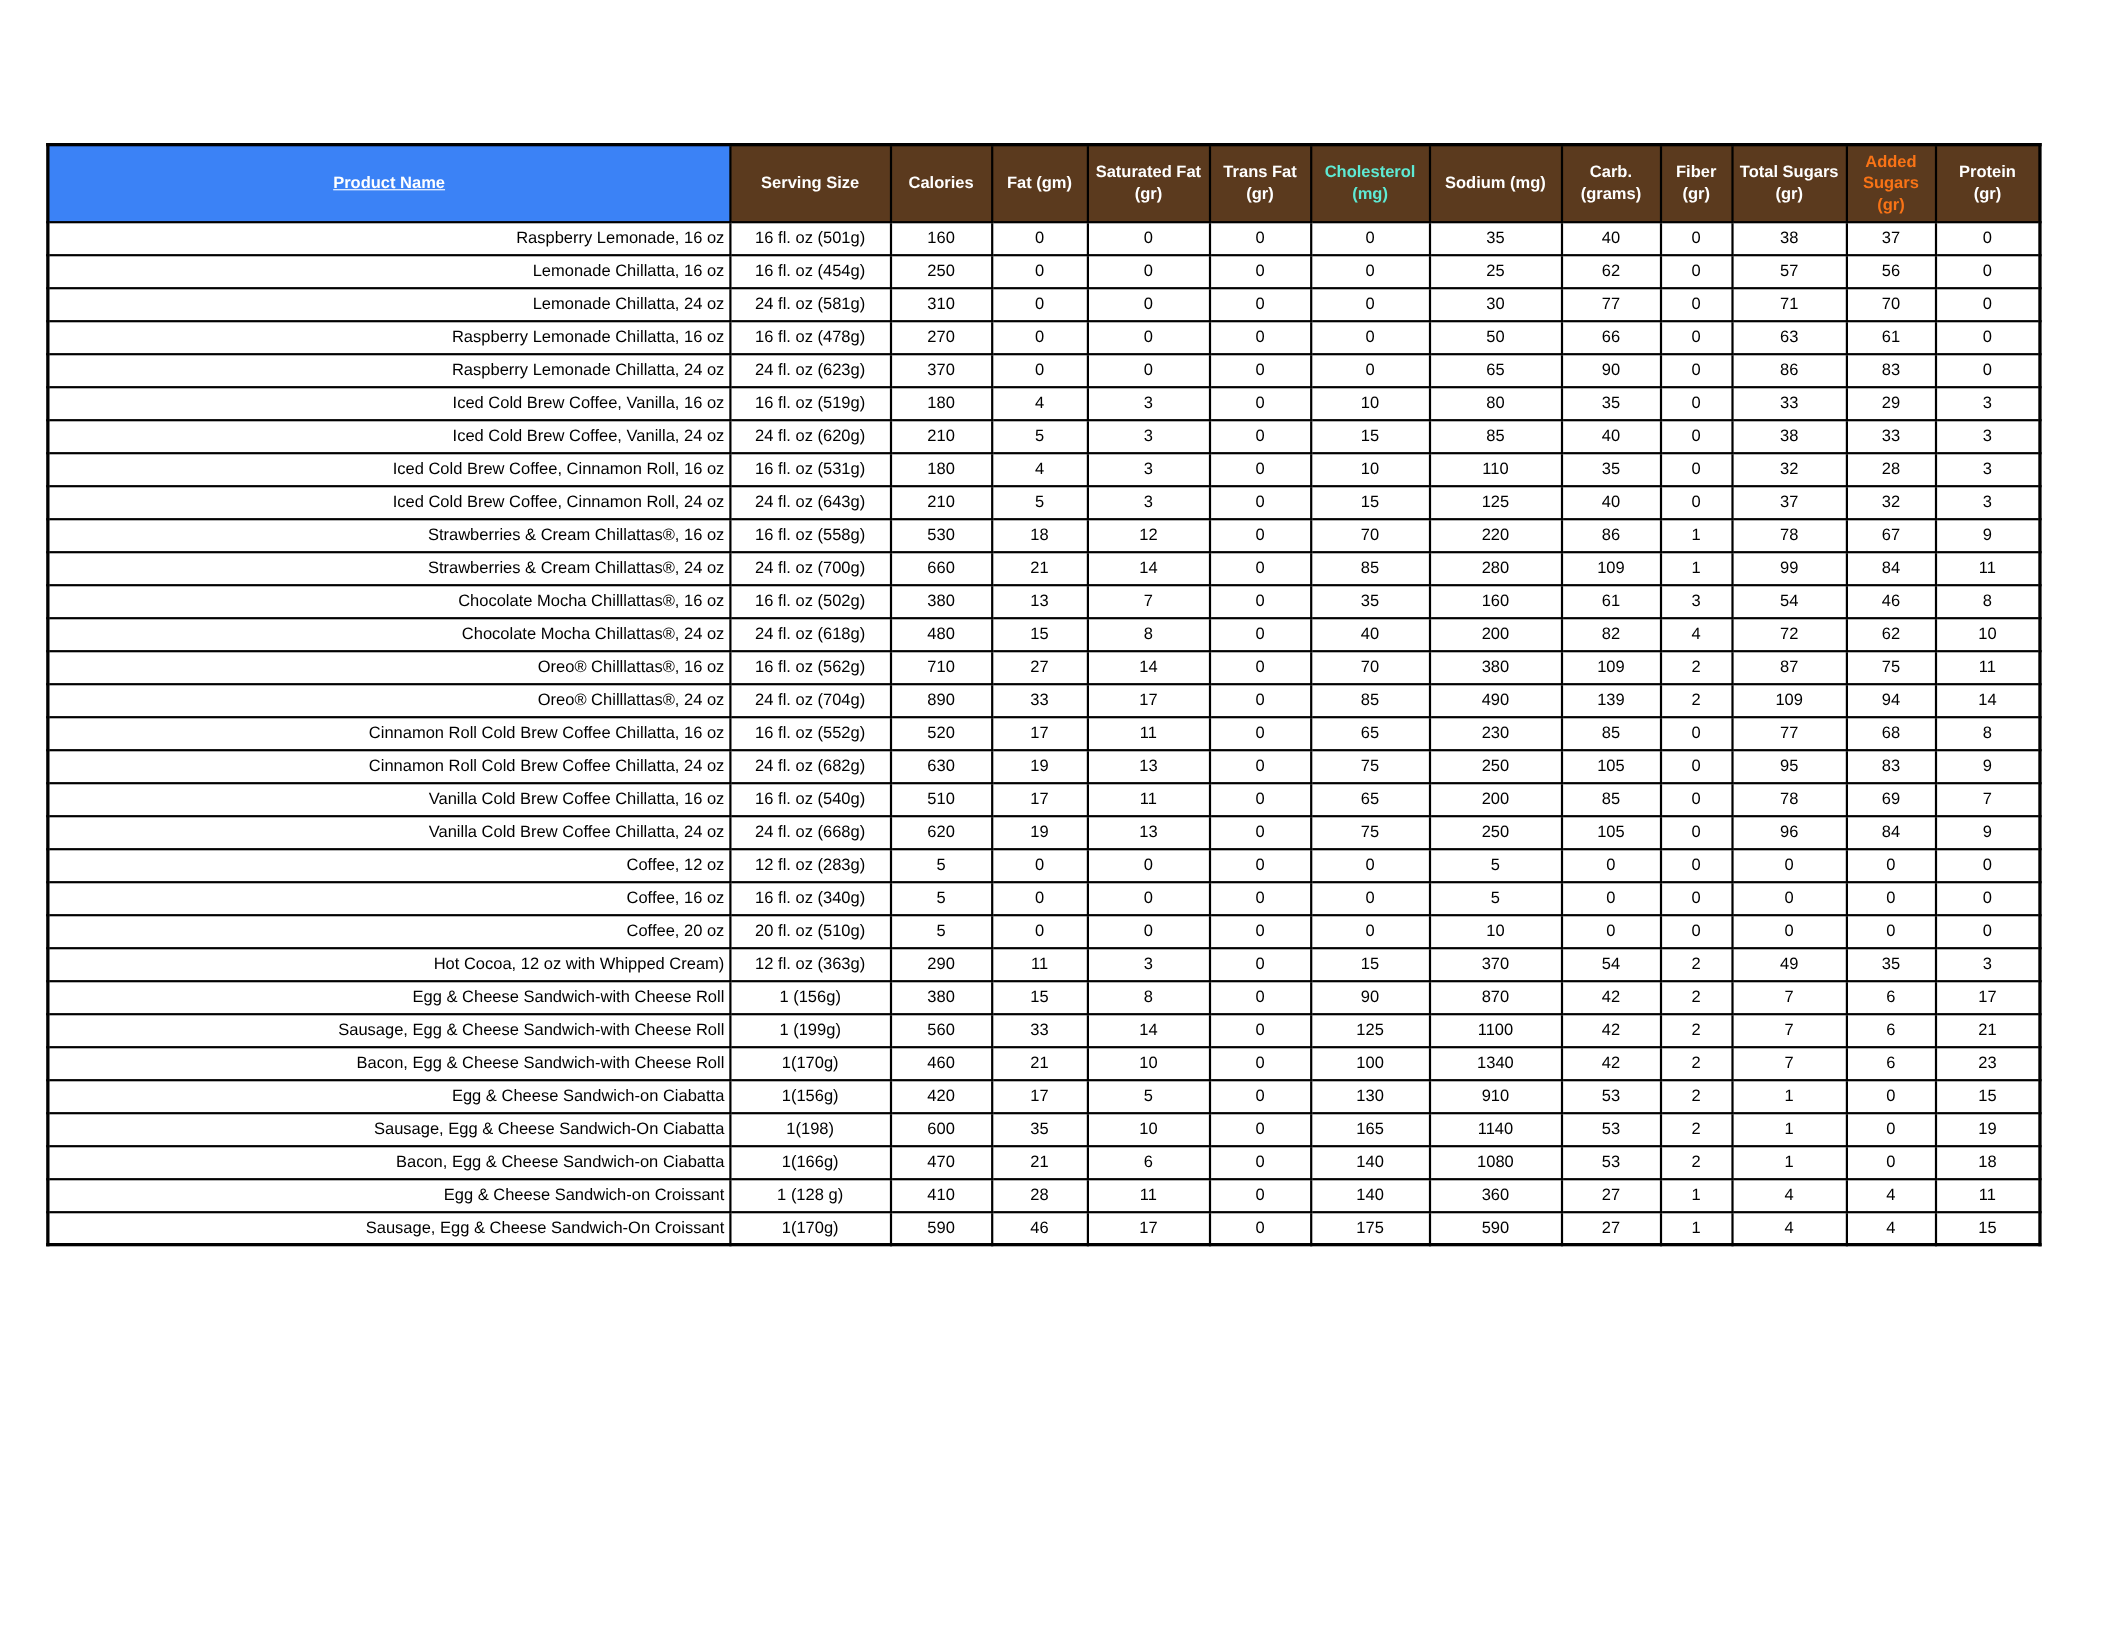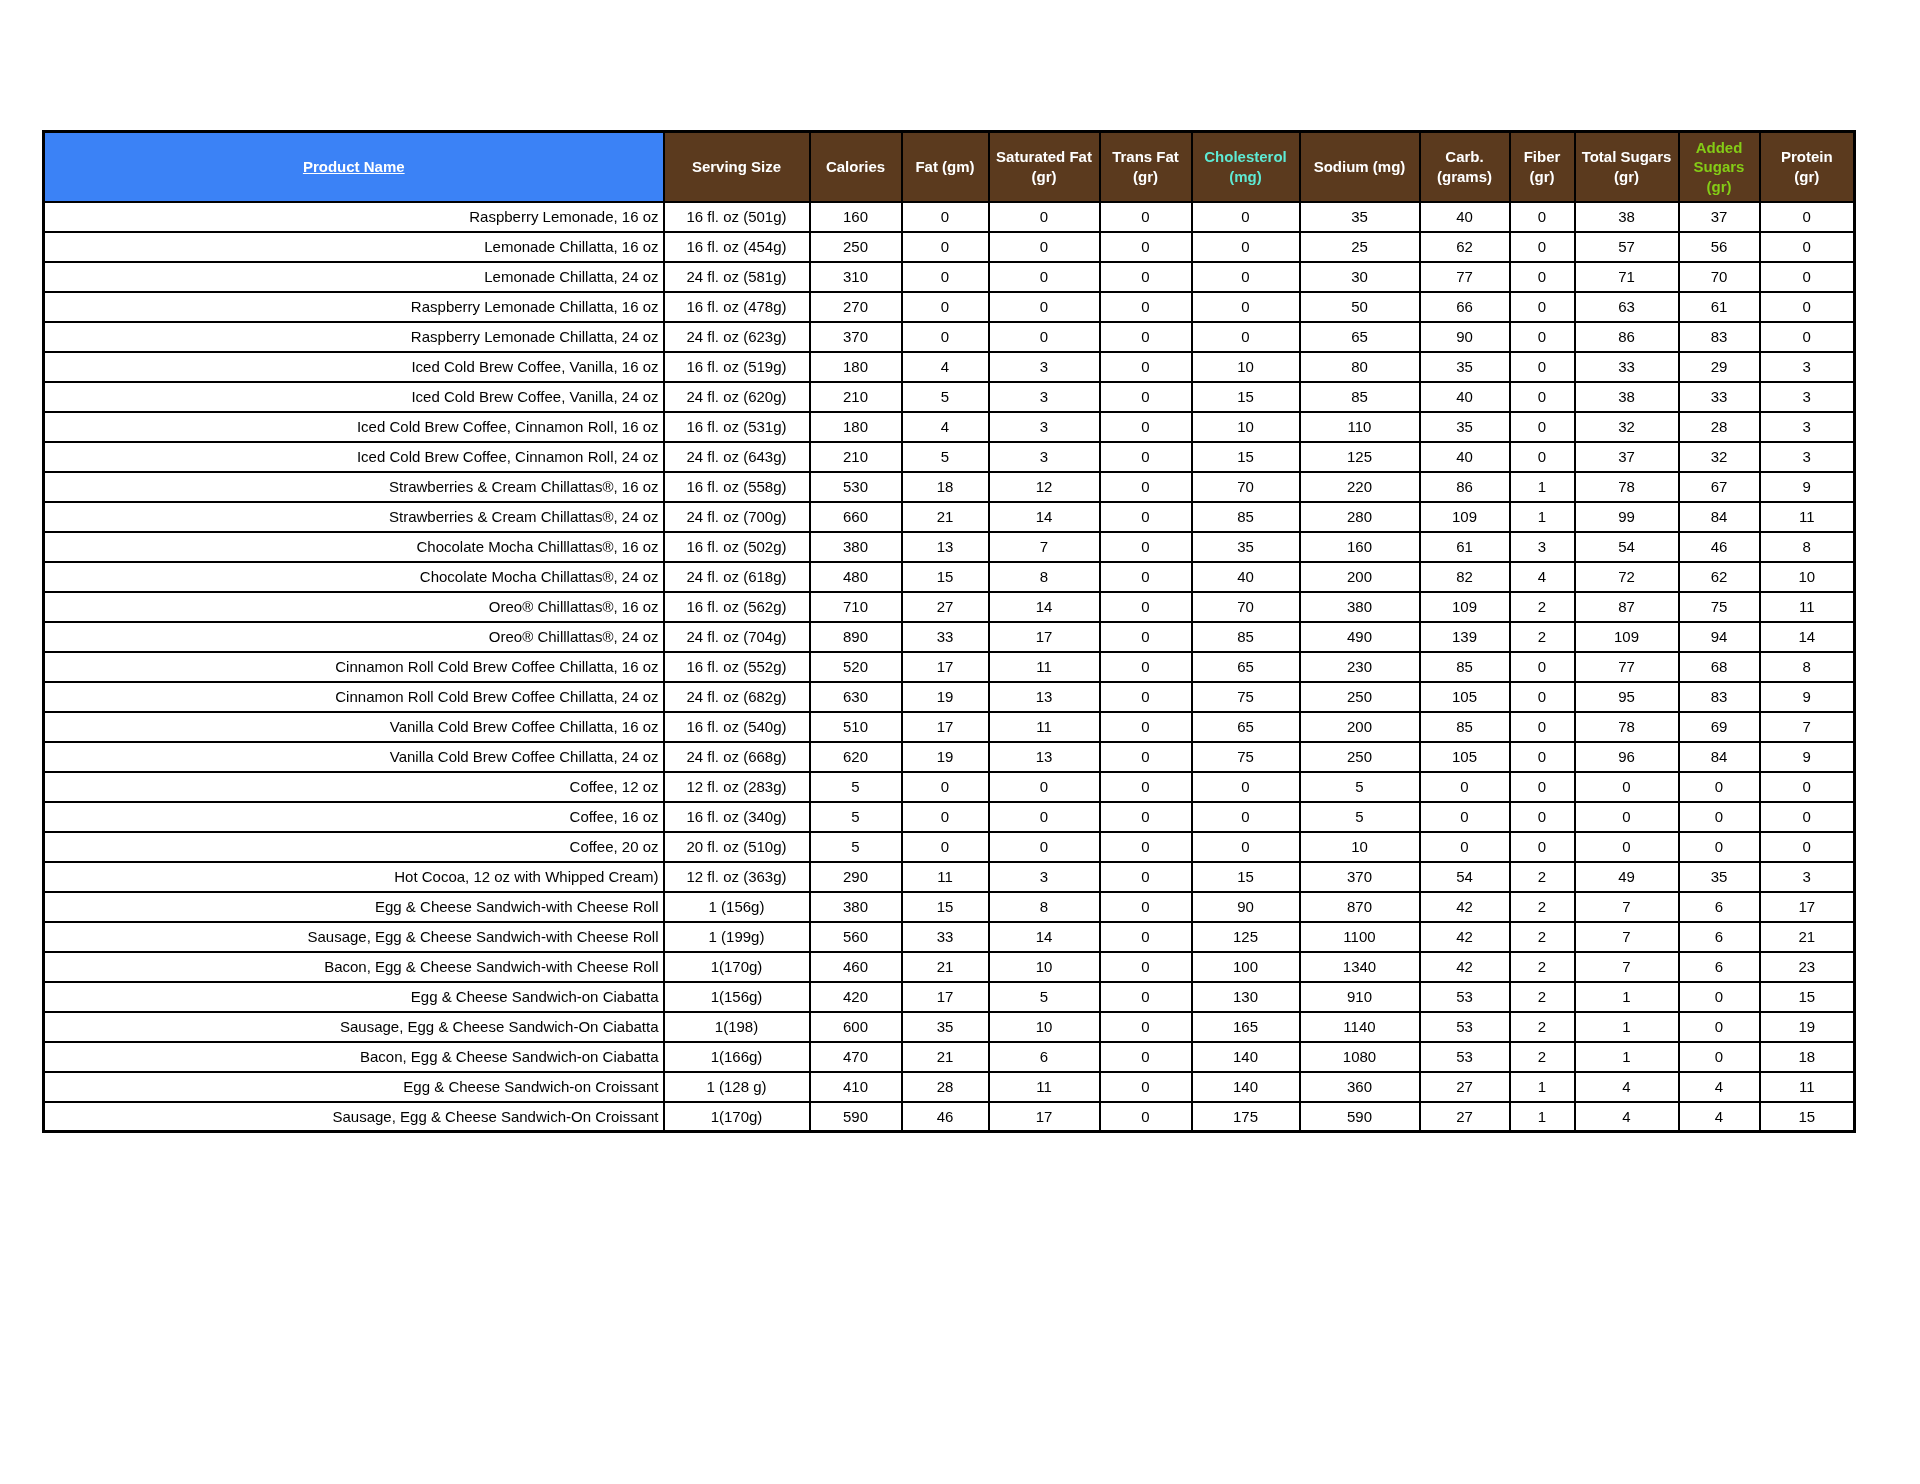--- a/index.html
+++ b/index.html
@@ -84,21 +84,21 @@
             <th style="background: rgb(91, 58, 30); color: rgb(255, 255, 255);">Serving Size</th>
             <th style="background: rgb(91, 58, 30); color: rgb(255, 255, 255);">Calories</th>
             <th style="background: rgb(91, 58, 30); color: rgb(255, 255, 255);">Fat (gm)</th>
             <th style="background: rgb(91, 58, 30); color: rgb(255, 255, 255);">Saturated Fat (gr)</th>
             <th style="background: rgb(91, 58, 30); color: rgb(255, 255, 255);">Trans Fat (gr)</th>
             <th style="background: rgb(91, 58, 30); color: #5eead4;">Cholesterol (mg)</th>
             <th style="background: rgb(91, 58, 30); color: rgb(255, 255, 255);">Sodium (mg)</th>
             <th style="background: rgb(91, 58, 30); color: rgb(255, 255, 255);">Carb. (grams)</th>
             <th style="background: rgb(91, 58, 30); color: rgb(255, 255, 255);">Fiber (gr)</th>
             <th style="background: rgb(91, 58, 30); color: rgb(255, 255, 255);">Total Sugars (gr)</th>
-            <th style="background: rgb(91, 58, 30); color: #84cc16;">Added Sugars (gr)</th>
+            <th style="background: rgb(91, 58, 30); color: #f97316;">Added Sugars (gr)</th>
             <th style="background: rgb(91, 58, 30); color: rgb(255, 255, 255);">Protein (gr)</th>
           </tr>
         </thead>
       <tbody>
           <tr>
             <td class="col-product">Raspberry Lemonade, 16 oz</td>
             <td class="col-serving">16 fl. oz (501g)</td>
             <td class="col-calories">160</td>
             <td class="col-fat">0</td>
             <td class="col-satfat">0</td>

